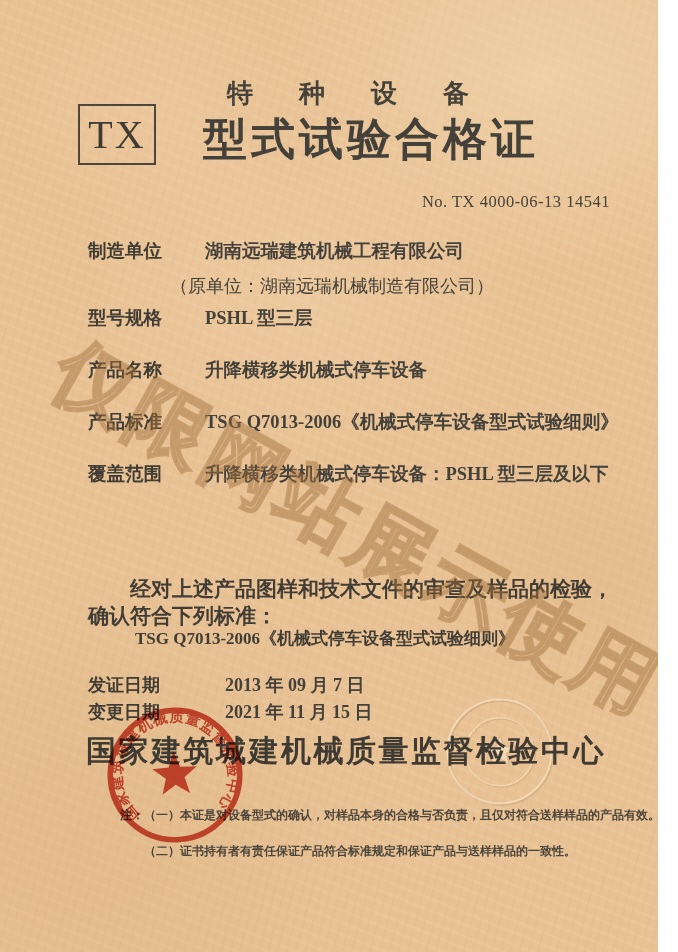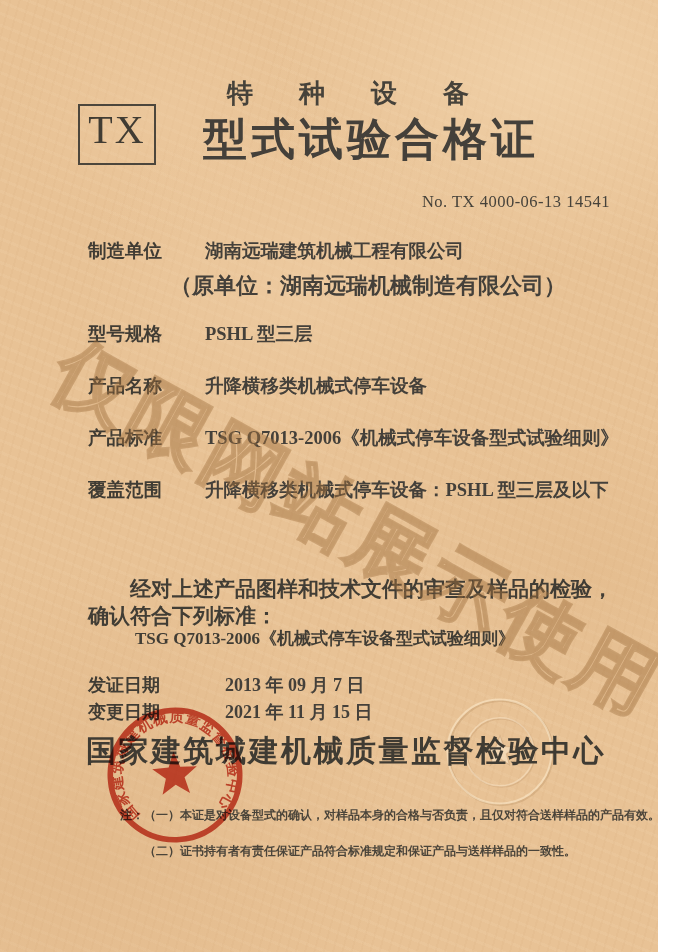--- a/index.html
+++ b/index.html
@@ -28,42 +28,42 @@
   
   .top-title {
     position: absolute; left: 88px; top: 76px; width: 520px;
     text-align: center; font-size: 26px; font-weight: 700;
     letter-spacing: 46px; text-indent: 46px; white-space: nowrap;
     color: #46423a;
   }
   .tx-box {
     position: absolute; left: 78px; top: 104px; width: 78px; height: 61px;
     border: 2px solid #4c463c;
-    display: flex; justify-content: center;
+    display: flex; align-items: center; justify-content: center;
     font-size: 40px; font-weight: 500; letter-spacing: 2px;
     color: #413c33;
   }
   .main-title {
     position: absolute; left: 203px; top: 110px;
     font-size: 44px; font-weight: 700; letter-spacing: 4px; white-space: nowrap;
     color: #44403a;
   }
   .cert-no {
     position: absolute; left: 300px; top: 192px; width: 310px;
     text-align: right; font-size: 16.5px; letter-spacing: 0.5px;
     color: #46423a;
   }
 
   
   .fields { position: absolute; left: 88px; top: 238px; width: 540px; }
   .field-row { display: flex; line-height: 26px; font-size: 18.5px; }
   .field-label { width: 117px; flex: 0 0 117px; font-weight: 700; color: #403c34; }
   .field-value { flex: 1; font-weight: 600; color: #44403a; white-space: nowrap; }
-  .field-note  { margin: 9px 0 22px 82px; line-height: 26px; font-size: 22px;
-                 font-weight: 700; color: #44403a; white-space: nowrap; }
+  .field-note  { margin: 9px 0 6px 82px; line-height: 26px; font-size: 18px;
+                 font-weight: 400; color: #44403a; white-space: nowrap; }
   .mb26 { margin-bottom: 26px; }
   .mb29 { margin-bottom: 29px; }
 
   
   .paragraph {
     position: absolute; left: 88px; top: 576px; width: 532px;
     font-size: 21px; line-height: 27px; text-indent: 2em;
     font-weight: 600; color: #413d35;
   }
   .standard-line {

